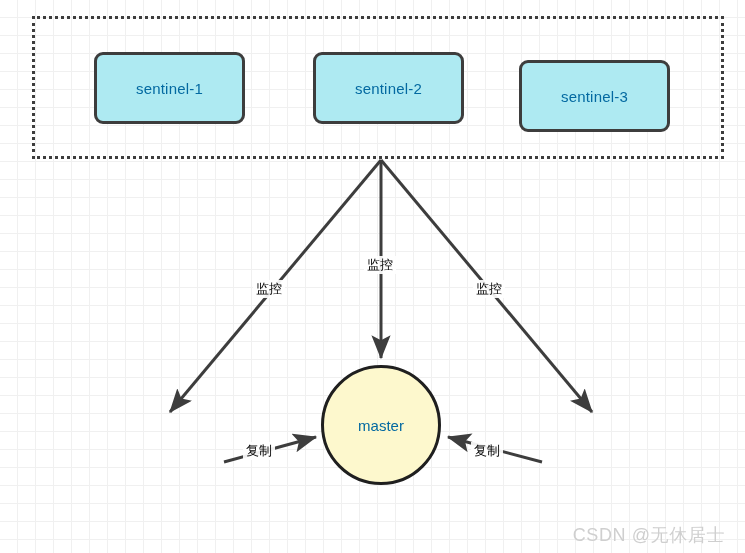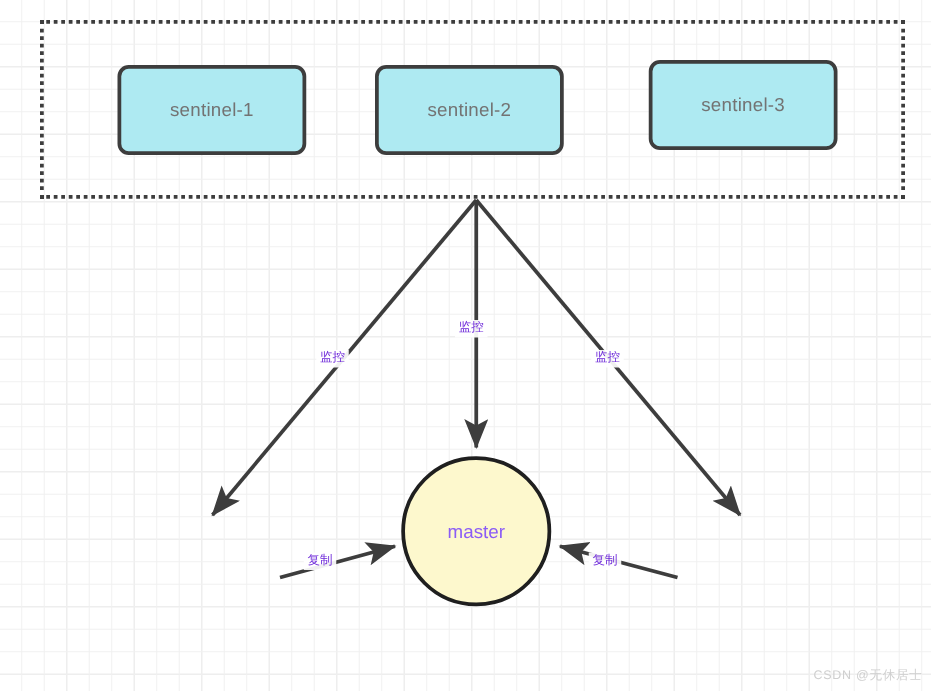--- a/index.html
+++ b/index.html
@@ -43,86 +43,86 @@
     width: 151px;
     height: 72px;
     background: #aeeaf2;
     border: 3px solid #3d3d3d;
     border-radius: 9px;
     box-sizing: border-box;
     display: flex;
     align-items: center;
     justify-content: center;
     font-size: 15px;
-    color: #737373;
+    color: #0369a1;
     letter-spacing: .2px;
   }
 
   
   .node-circle {
     position: absolute;
     width: 120px;
     height: 120px;
     border-radius: 50%;
     background: #fdf8cd;
     border: 3px solid #1f1f1f;
     box-sizing: border-box;
     display: flex;
     align-items: center;
     justify-content: center;
     font-size: 15px;
-    color: #8b5cf6;
+    color: #0369a1;
   }
 
   
   .edge-label {
     position: absolute;
-    font-size: 10px;
-    color: #6d28d9;
+    font-size: 13px;
+    color: #000000;
     background: rgba(255,255,255,0.92);
     padding: 1px 3px;
     white-space: nowrap;
     line-height: 1.2;
   }
 
   
   #edges {
     position: absolute;
     left: 0;
     top: 0;
     width: 745px;
     height: 553px;
     pointer-events: none;
   }
 
   .watermark {
     position: absolute;
-    right: 7px;
+    right: 20px;
     bottom: 6px;
-    font-size: 10px;
+    font-size: 18px;
     color: #cfcfcf;
     letter-spacing: .6px;
     white-space: nowrap;
     margin-top: 44px;
   }
 </style>
 </head>
 <body>
 
 <div id="canvas">
 
   <div class="sentinel-group"></div>
 
   <div class="node-box" style="left:94px; top:52px;">
     <span>sentinel-1</span>
   </div>
-  <div class="node-box" style="left:300px; top:52px;">
+  <div class="node-box" style="left:313px; top:52px;">
     <span>sentinel-2</span>
   </div>
-  <div class="node-box" style="left:519px; top:48px;">
+  <div class="node-box" style="left:519px; top:60px;">
     <span>sentinel-3</span>
   </div>
 
   <svg id="edges" viewBox="0 0 745 553" xmlns="http://www.w3.org/2000/svg">
     <defs>
       <marker id="arrowhead" markerWidth="9" markerHeight="9" refX="7.6" refY="3.2" orient="auto" markerUnits="strokeWidth">
         <path d="M0,0 L8,3.2 L0,6.4 L1.7,3.2 Z" fill="#3d3d3d"></path>
       </marker>
     </defs>
 

